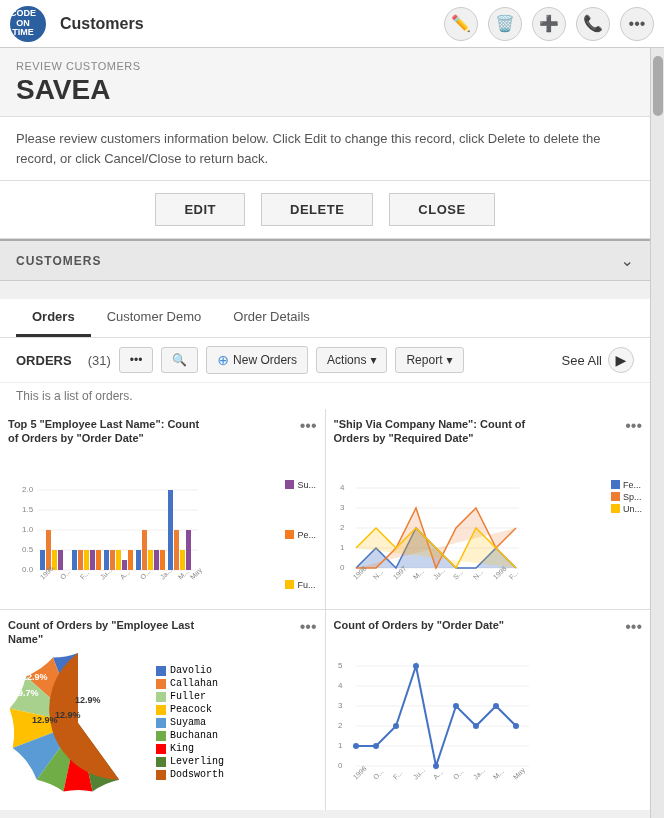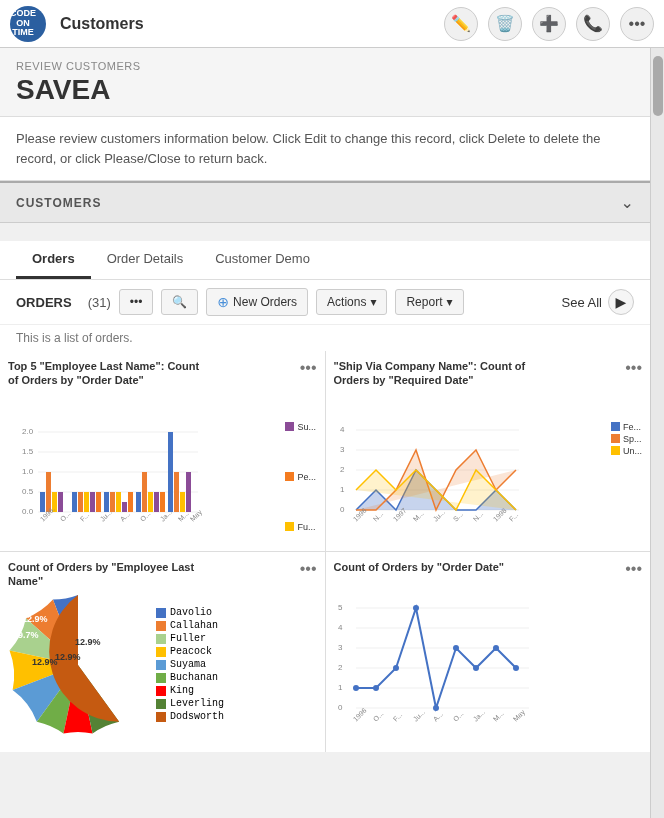--- a/index.html
+++ b/index.html
@@ -91,34 +91,39 @@
 </div>
 
 <div class="main-wrapper">
   <div class="main-content">
 
     <div class="page-header">
       <div class="review-label">REVIEW CUSTOMERS</div>
       <div class="page-title">SAVEA</div>
     </div>
 
-    <div class="description">Please review customers information below. Click Edit to change this record, click Delete to delete the record, or click Please/Close to return back.</div>
-
+    <div class="description">Please review customers information below. Click Edit to change this record, click Delete to delete the record, or click Cancel/Close to return back.</div>
+
+    <div class="action-buttons">
+      <button class="action-btn">EDIT</button>
+      <button class="action-btn">DELETE</button>
+      <button class="action-btn">CLOSE</button>
+    </div>
 
     <div class="section-header">
       <span class="section-title">CUSTOMERS</span>
       <span class="chevron-icon">⌄</span>
     </div>
 
     <div style="height: 10px; background: #f0f0f0;"></div>
 
     <div class="tabs-container">
       <div class="tab active">Orders</div>
+      <div class="tab">Customer Demo</div>
       <div class="tab">Order Details</div>
-      <div class="tab">Customer Demo</div>
     </div>
 
     <div class="toolbar">
       <span class="toolbar-label">ORDERS</span>
       <span class="toolbar-count">(31)</span>
       <button class="toolbar-btn">•••</button>
       <button class="toolbar-btn">🔍</button>
       <button class="toolbar-btn">
         <span class="plus-icon">⊕</span>
         <span>New Orders</span>

